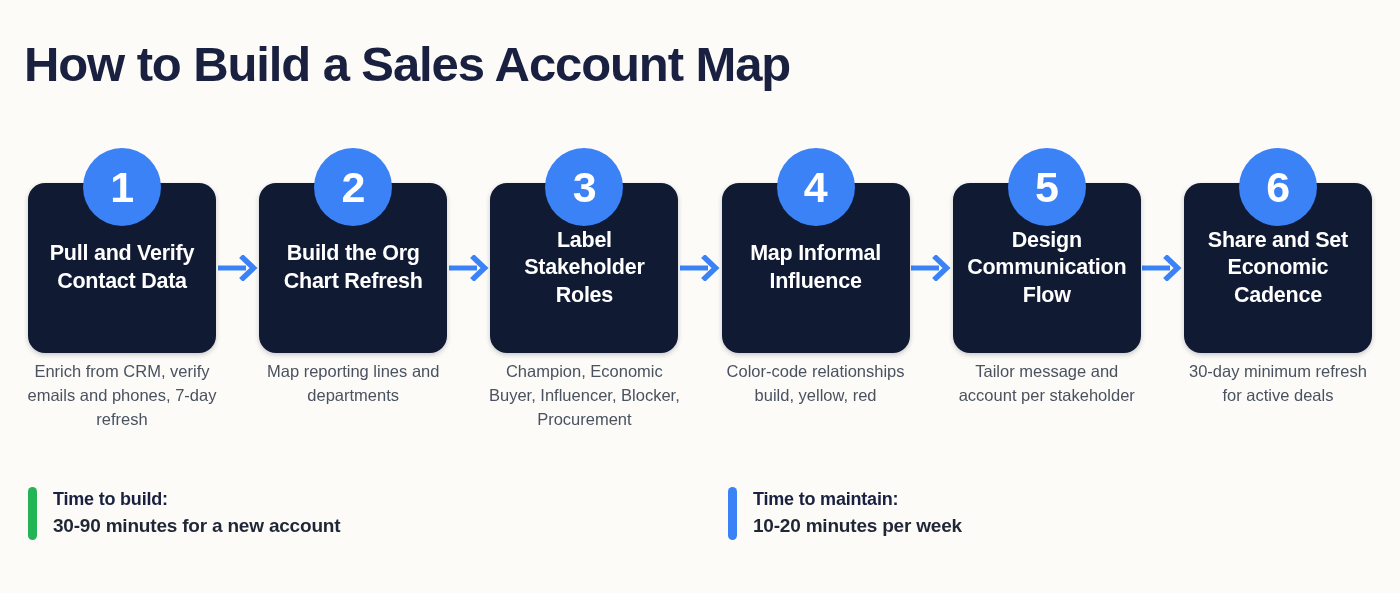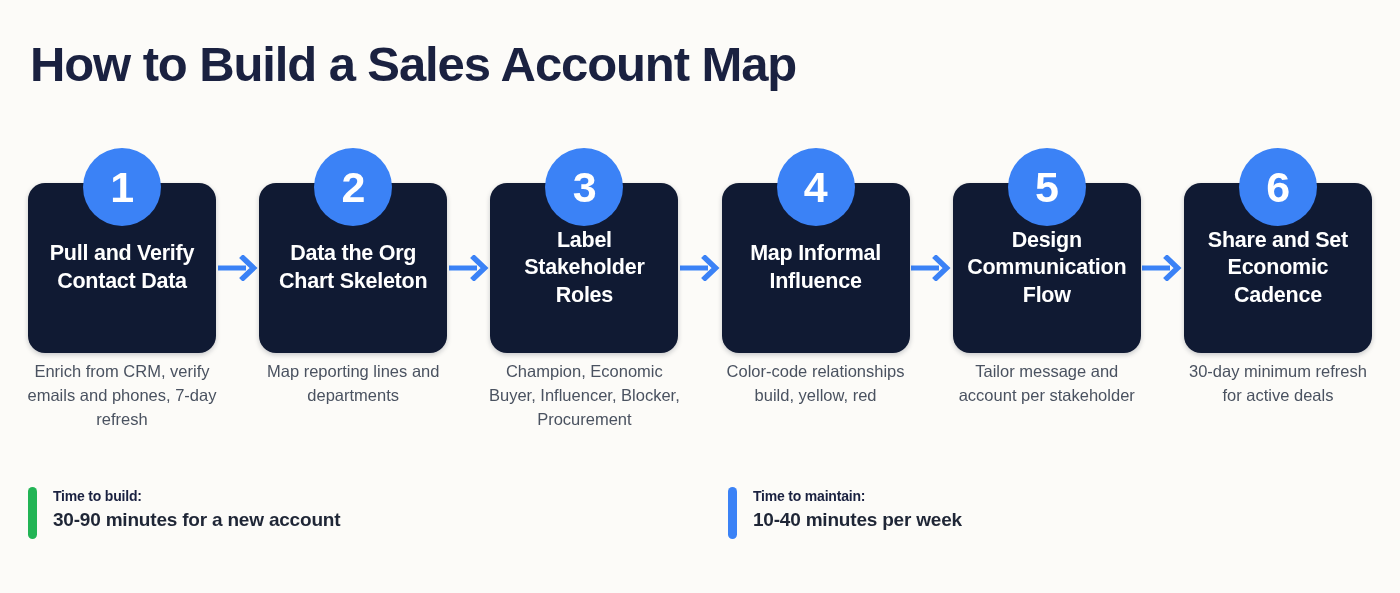--- a/index.html
+++ b/index.html
@@ -20,21 +20,21 @@
   .infographic {
     position: relative;
     width: 1400px;
     height: 593px;
     padding: 0 30px;
   }
 
   
   .title {
     position: absolute;
-    left: 30px;
+    left: 24px;
     top: 38px;
     font-size: 49px;
     font-weight: 700;
     letter-spacing: -1.1px;
     color: #1a2140;
     line-height: 1.08;
     white-space: nowrap;
   }
 
   
@@ -153,21 +153,21 @@
     border-radius: 5px;
     flex: 0 0 9px;
   }
 
   .note-text {
     margin-left: 16px;
     line-height: 1.42;
   }
 
   .note-label {
-    font-size: 14px;
+    font-size: 18px;
     font-weight: 700;
     color: #1a2140;
     letter-spacing: -0.2px;
   }
 
   .note-value {
     font-size: 19px;
     font-weight: 700;
     color: #1f2636;
     letter-spacing: -0.2px;
@@ -196,21 +196,21 @@
       <svg width="40" height="26" viewBox="0 0 40 26" aria-hidden="true">
         <path d="M0 13 H28" stroke="#3b82f6" stroke-width="5" fill="none"></path>
         <path d="M25 3 L35.5 13 L25 23" stroke="#3b82f6" stroke-width="5.5" fill="none" stroke-linecap="square" stroke-linejoin="miter"></path>
       </svg>
     </div>
 
     <div class="step">
       <div class="card-wrap">
         <div class="badge">2</div>
         <div class="card">
-          <div class="card-title">Data the Org Chart Skeleton</div>
+          <div class="card-title">Build the Org Chart Refresh</div>
         </div>
       </div>
       <div class="caption">Map reporting lines and departments</div>
     </div>
 
     <div class="arrow">
       <svg width="40" height="26" viewBox="0 0 40 26" aria-hidden="true">
         <path d="M0 13 H28" stroke="#3b82f6" stroke-width="5" fill="none"></path>
         <path d="M25 3 L35.5 13 L25 23" stroke="#3b82f6" stroke-width="5.5" fill="none" stroke-linecap="square" stroke-linejoin="miter"></path>
       </svg>
@@ -286,19 +286,19 @@
       <div class="note-text">
         <div class="note-label">Time to build:</div>
         <div class="note-value">30-90 minutes for a new account</div>
       </div>
     </div>
 
     <div class="note">
       <div class="note-bar" style="background:#3b82f6"></div>
       <div class="note-text">
         <div class="note-label">Time to maintain:</div>
-        <div class="note-value">10-40 minutes per week</div>
+        <div class="note-value">10-20 minutes per week</div>
       </div>
     </div>
 
   </div>
 
 </div>
 
 </body></html>

